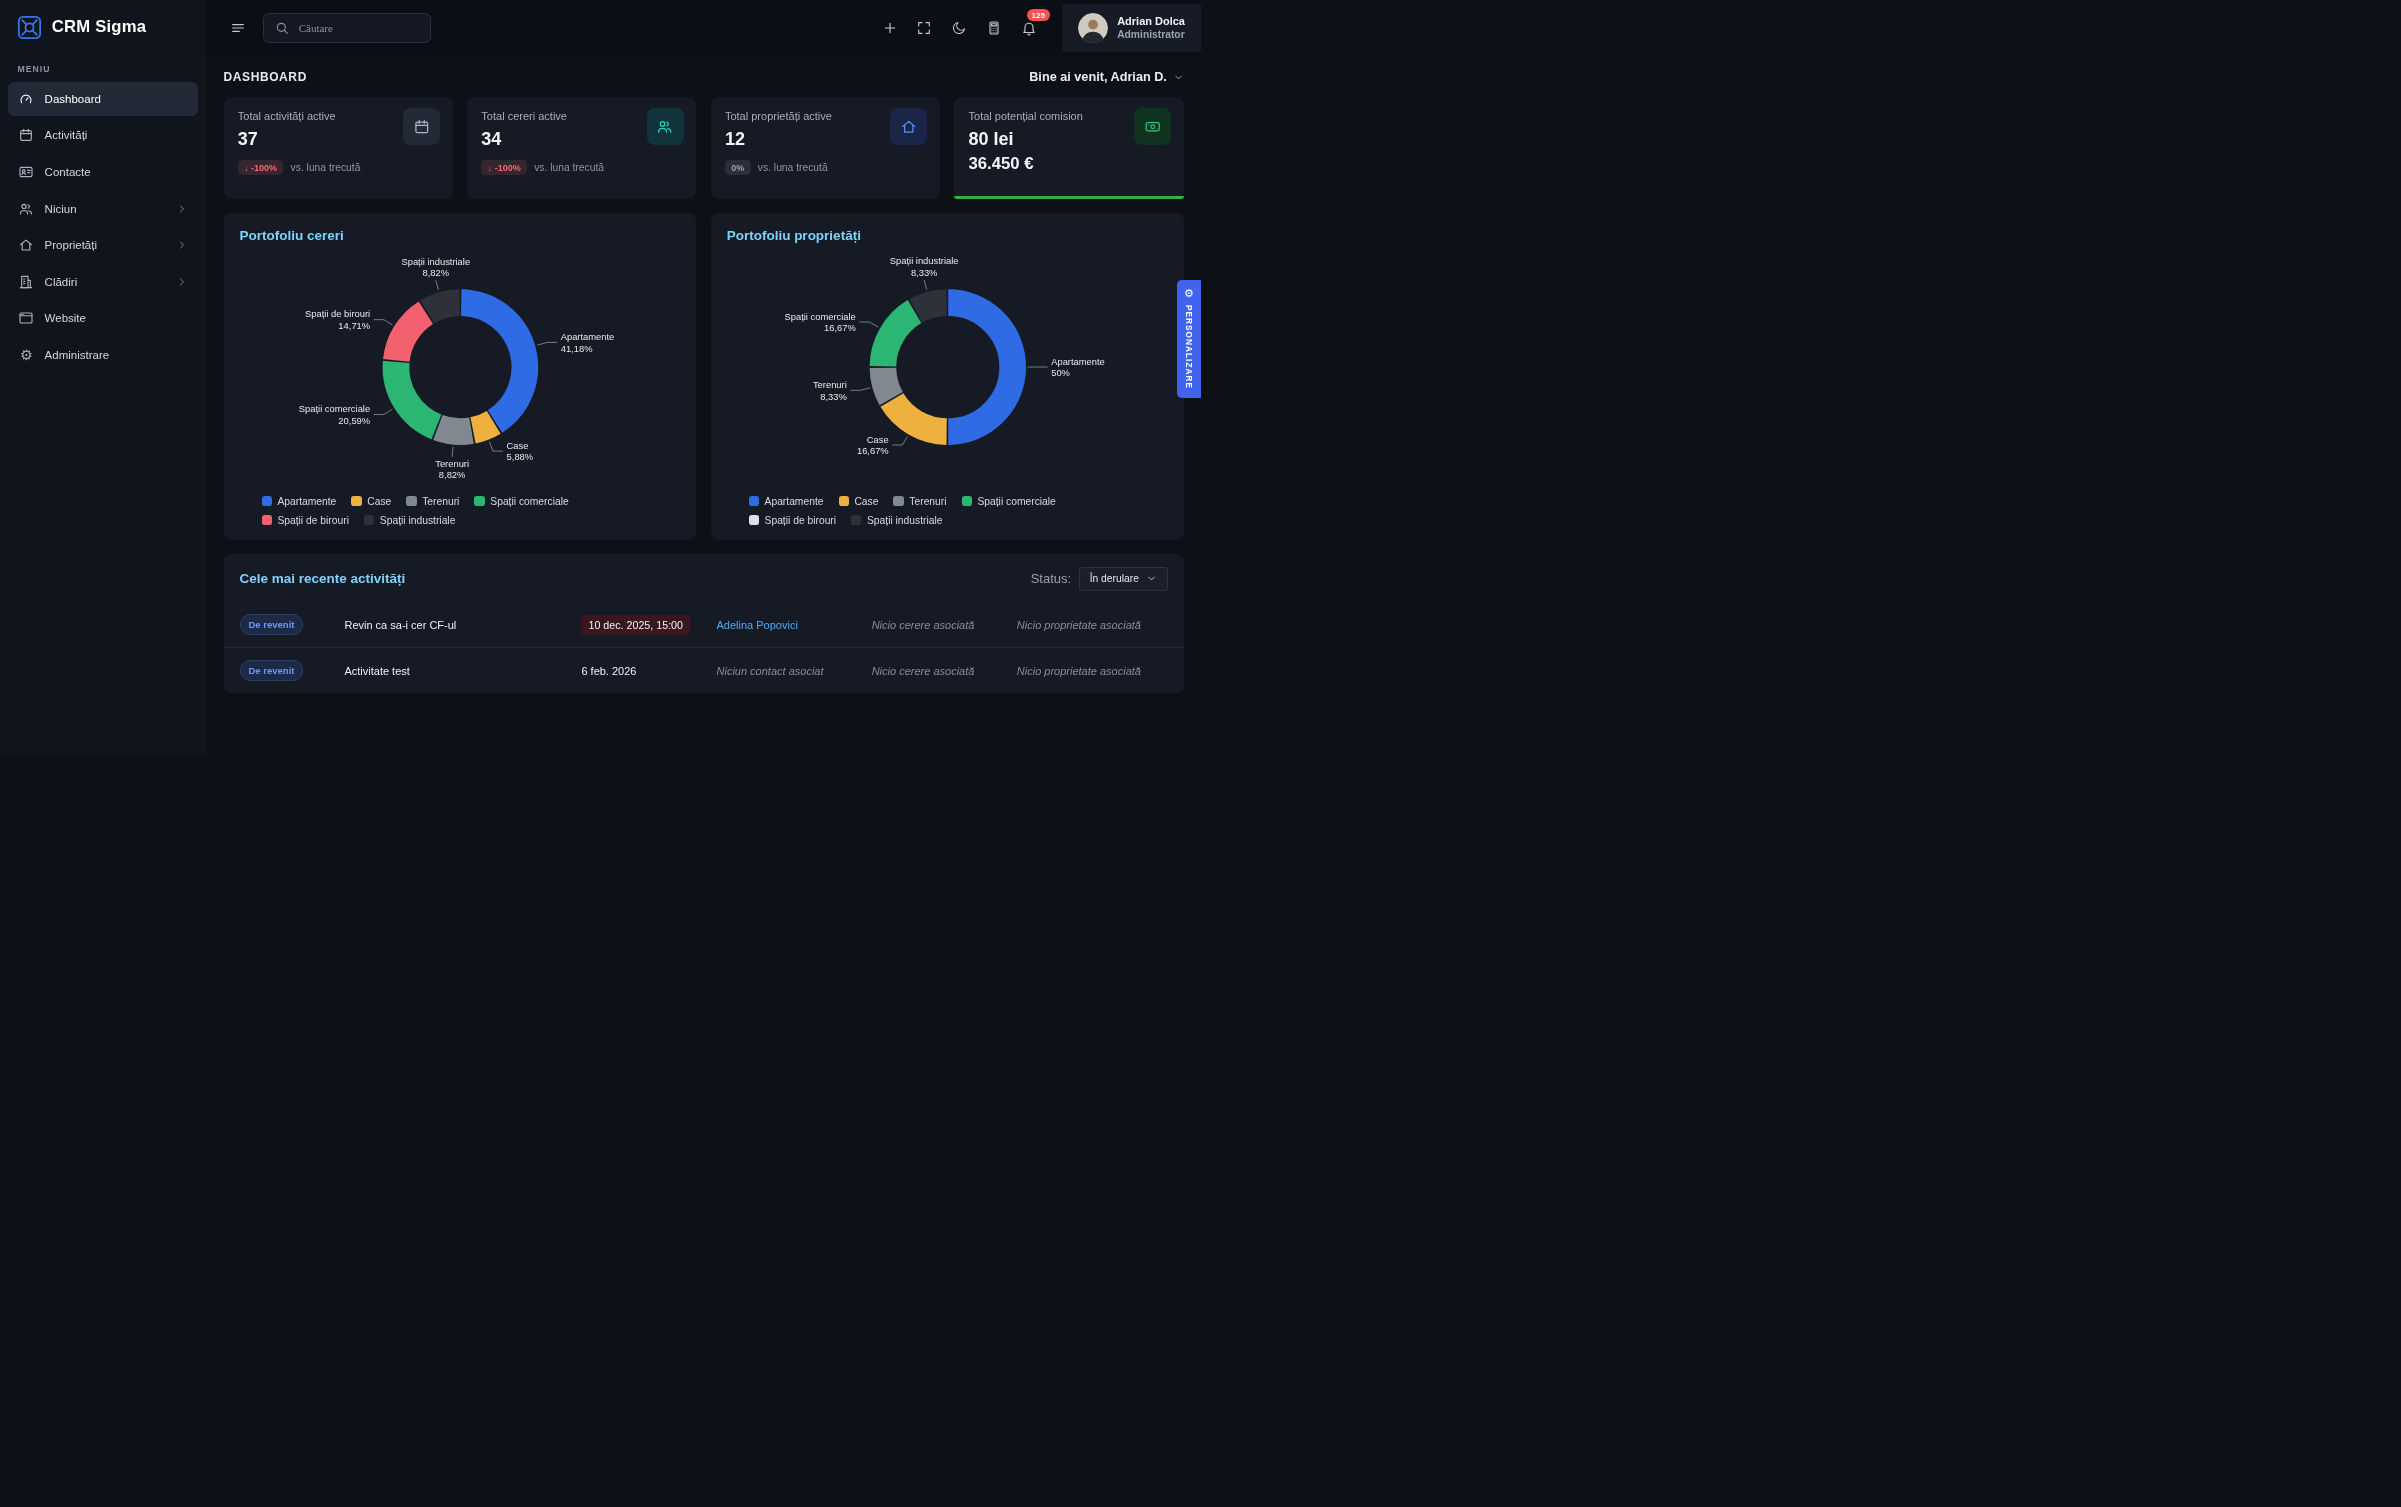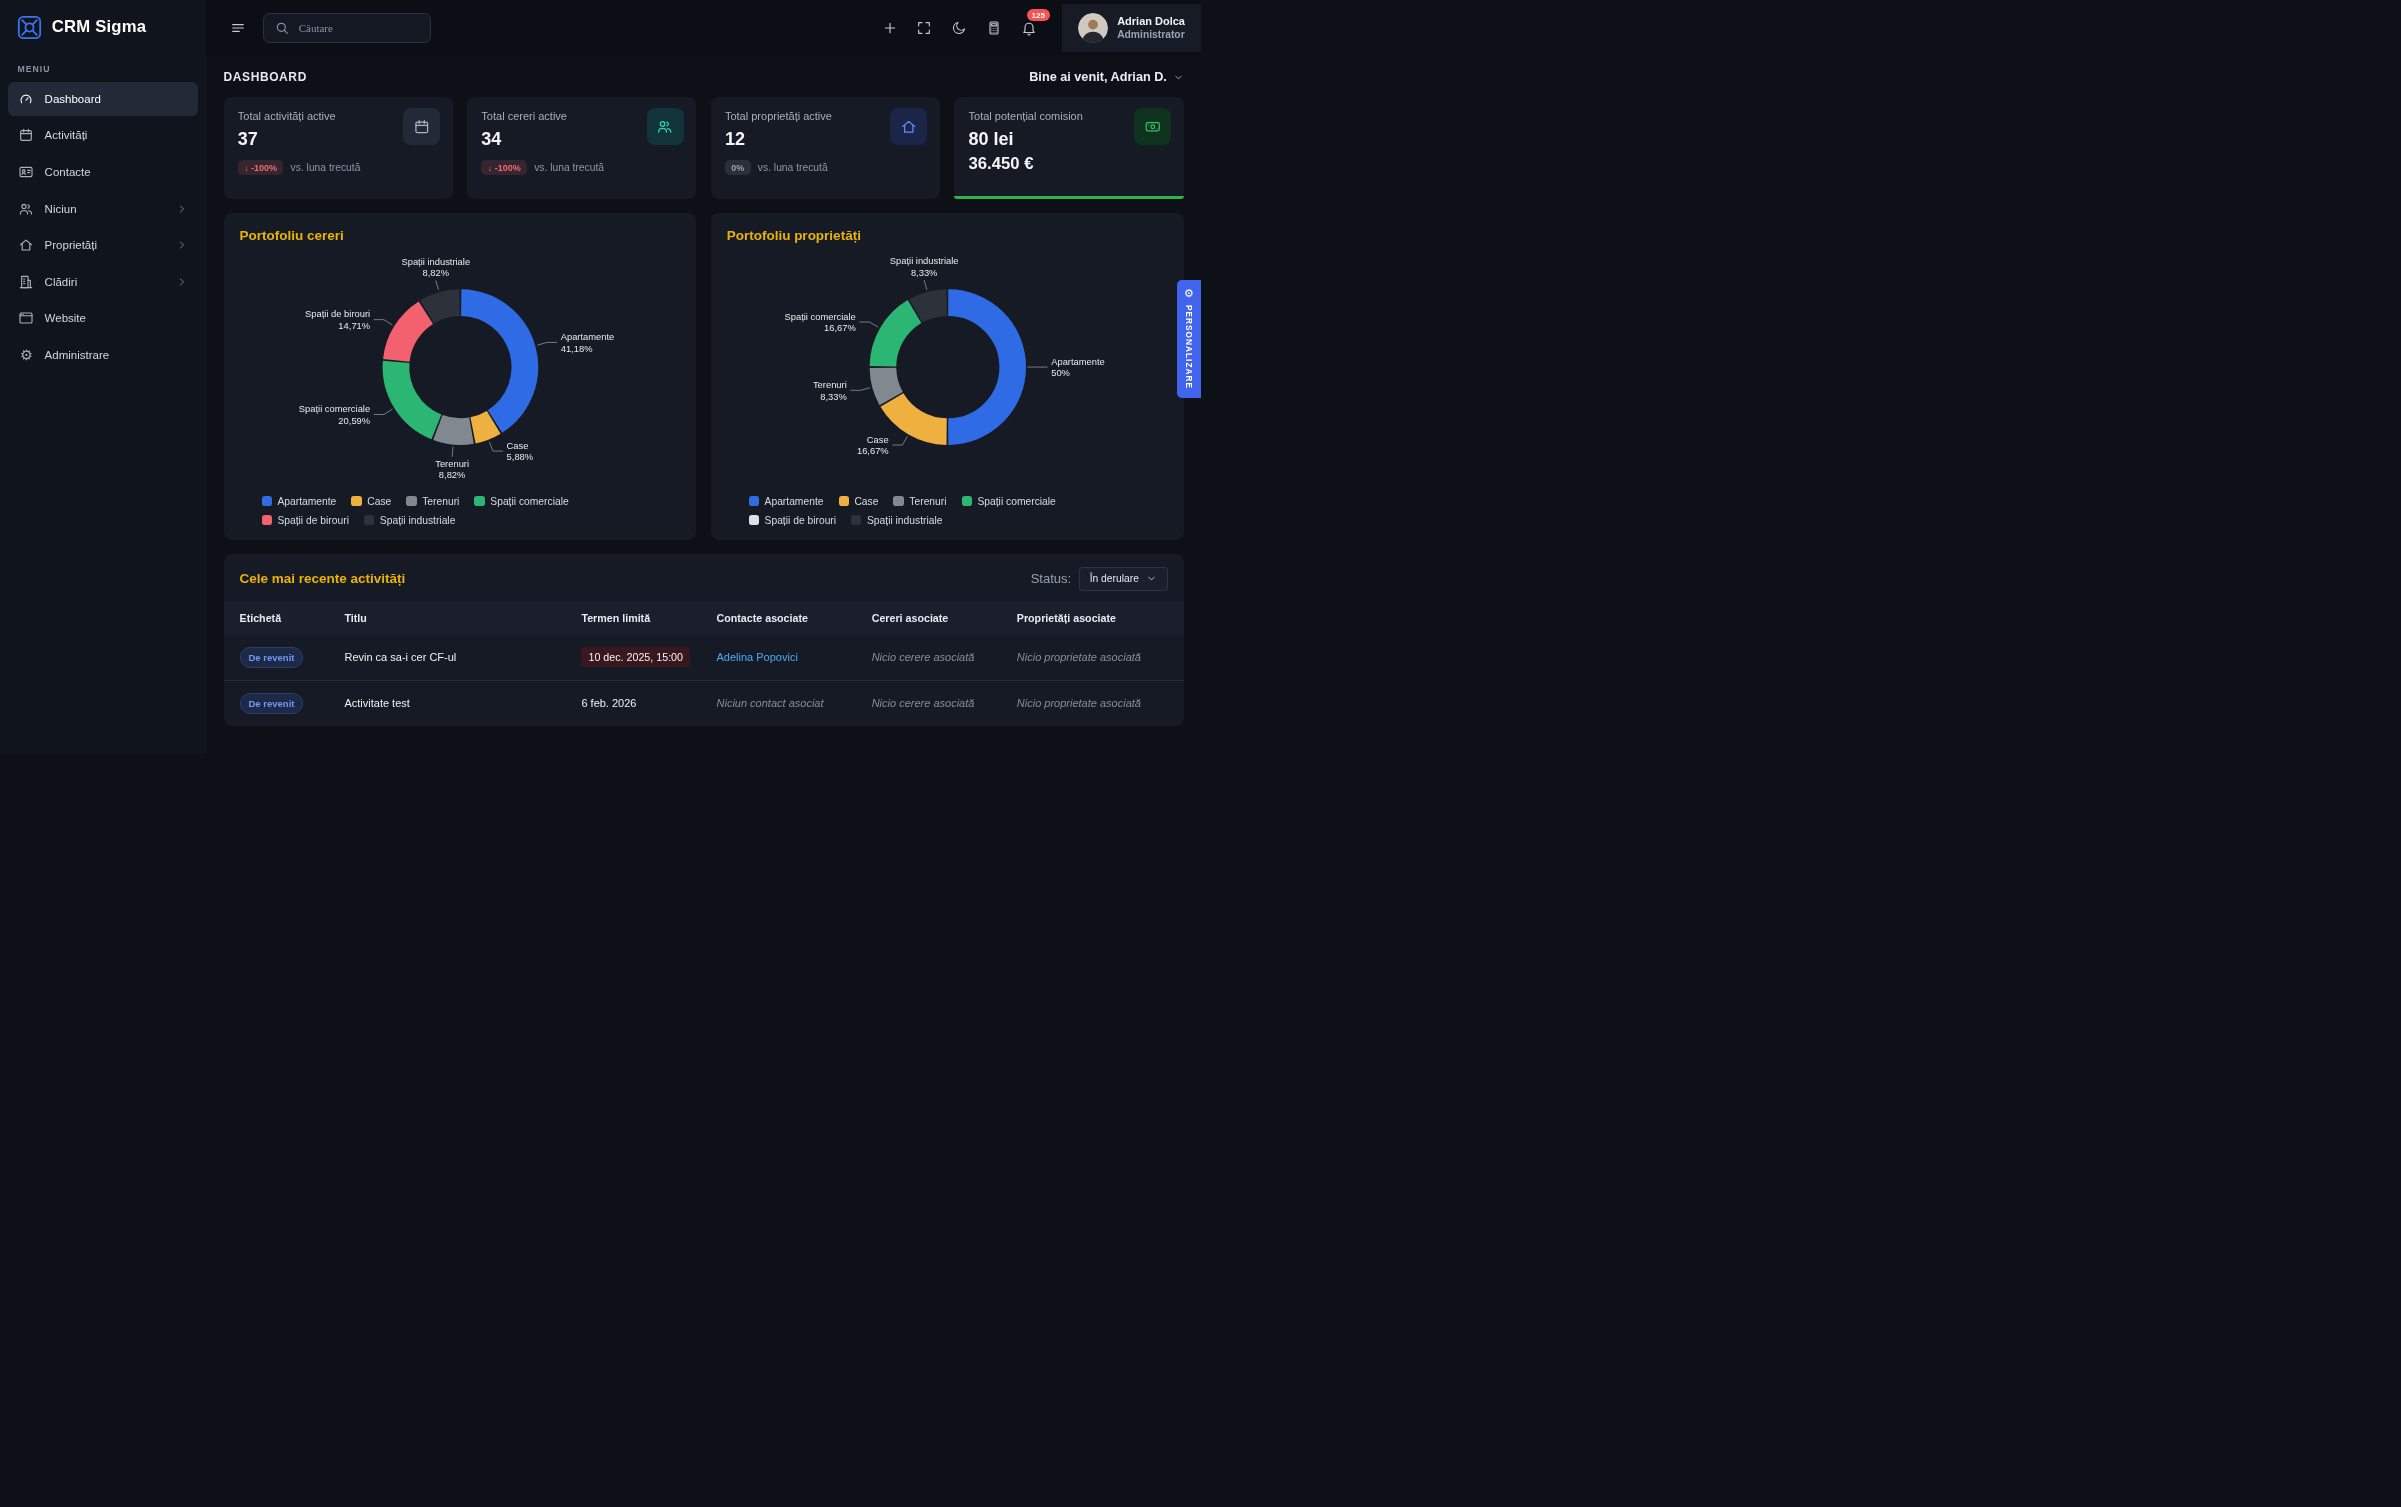--- a/index.html
+++ b/index.html
@@ -62,21 +62,21 @@
   .stat-badge{padding:2.4px 6.4px;border-radius:4.8px;font-size:9px;font-weight:700;display:inline-flex;align-items:center;gap:2.4px;}
   .stat-badge.danger{color:#f16a74;background:rgba(241,106,116,.14);}
   .stat-badge.neutral{color:#9aa2ad;background:rgba(154,162,173,.16);}
   .stat-compare{font-size:10.3px;color:#8e96a4;}
   .stat-icon{position:absolute;top:11px;right:12.7px;width:37px;height:37px;border-radius:8px;display:flex;align-items:center;justify-content:center;}
   .stat-icon .svg-ic{width:17.5px;height:17.5px;}
   .accent-bar{position:absolute;left:0;right:0;bottom:0;height:3.2px;border-radius:0 0 8px 8px;}
   
   .charts-grid{display:grid;grid-template-columns:1fr 1fr;gap:14.3px;margin-bottom:14.3px;}
   .chart-card{padding:12.7px 16px 12.7px;}
-  .chart-title{font-size:13.5px;font-weight:700;margin:1.6px 0 3.2px;color:#eab308;}
+  .chart-title{font-size:13.5px;font-weight:700;margin:1.6px 0 3.2px;color:#7dd3fc;}
   .donut-wrap svg{width:100%;height:245px;display:block;}
   .donut-svg text{font-family:"Liberation Sans",sans-serif;font-size:13px;fill:#e7eaf0;}
   .legend{display:flex;flex-wrap:wrap;row-gap:8px;column-gap:15px;padding:4.8px 22px 1.6px;}
   .legend-item{display:flex;align-items:center;gap:5.6px;font-size:10.3px;color:#d8dce3;cursor:pointer;}
   .swatch{width:10.3px;height:10.3px;border-radius:2.8px;display:inline-block;}
   
   .activities-card{padding:12.7px 16px 0;}
   .act-head{display:flex;align-items:center;justify-content:space-between;margin-bottom:11px;}
   .status-wrap{display:flex;align-items:center;gap:8px;}
   .status-label{font-size:13px;color:#98a0ae;}
@@ -457,28 +457,20 @@
             <div class="select">
               <span>În derulare</span>
               <span class="ic14">
                   <svg viewBox="0 0 24 24" class="svg-ic">
                     <path d="M6 9l6 6 6-6"></path>
                   </svg>
                 </span>
             </div>
           </div>
         </div>
-        <div class="t-head">
-            <div class="th">Etichetă</div>
-            <div class="th">Titlu</div>
-            <div class="th">Termen limită</div>
-            <div class="th">Contacte asociate</div>
-            <div class="th">Cereri asociate</div>
-            <div class="th">Proprietăți asociate</div>
-          </div>
         <div class="t-body">
             <div class="t-row">
               <div><span class="tag-badge">De revenit</span></div>
               <div class="cell-title">Revin ca sa-i cer CF-ul</div>
               <div><span class="chip-overdue">10 dec. 2025, 15:00</span></div>
               <div><a class="cell-link">Adelina Popovici</a></div>
               <div><span class="empty-it">Nicio cerere asociată</span></div>
               <div><span class="empty-it">Nicio proprietate asociată</span></div>
             </div>
             <div class="t-row">

